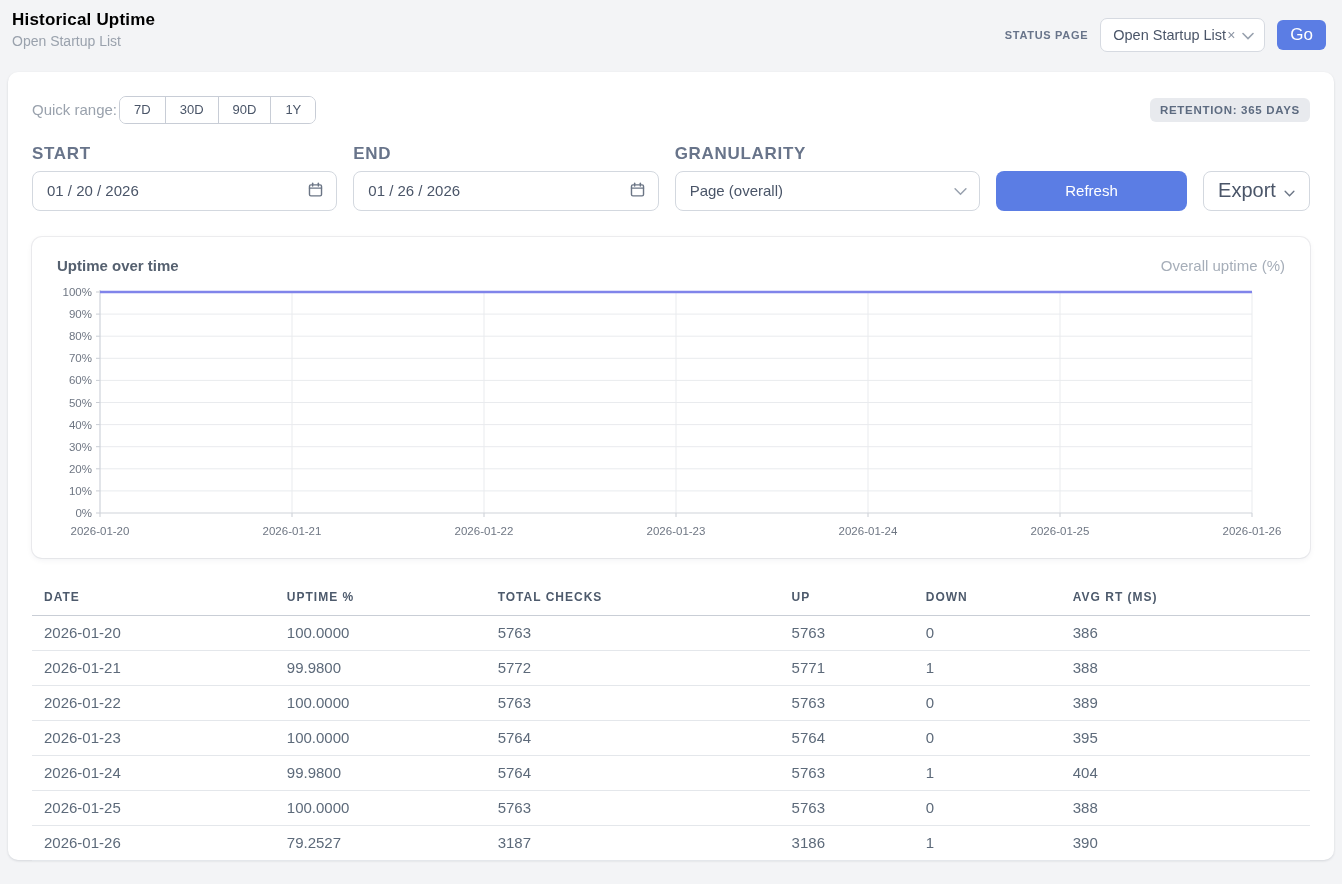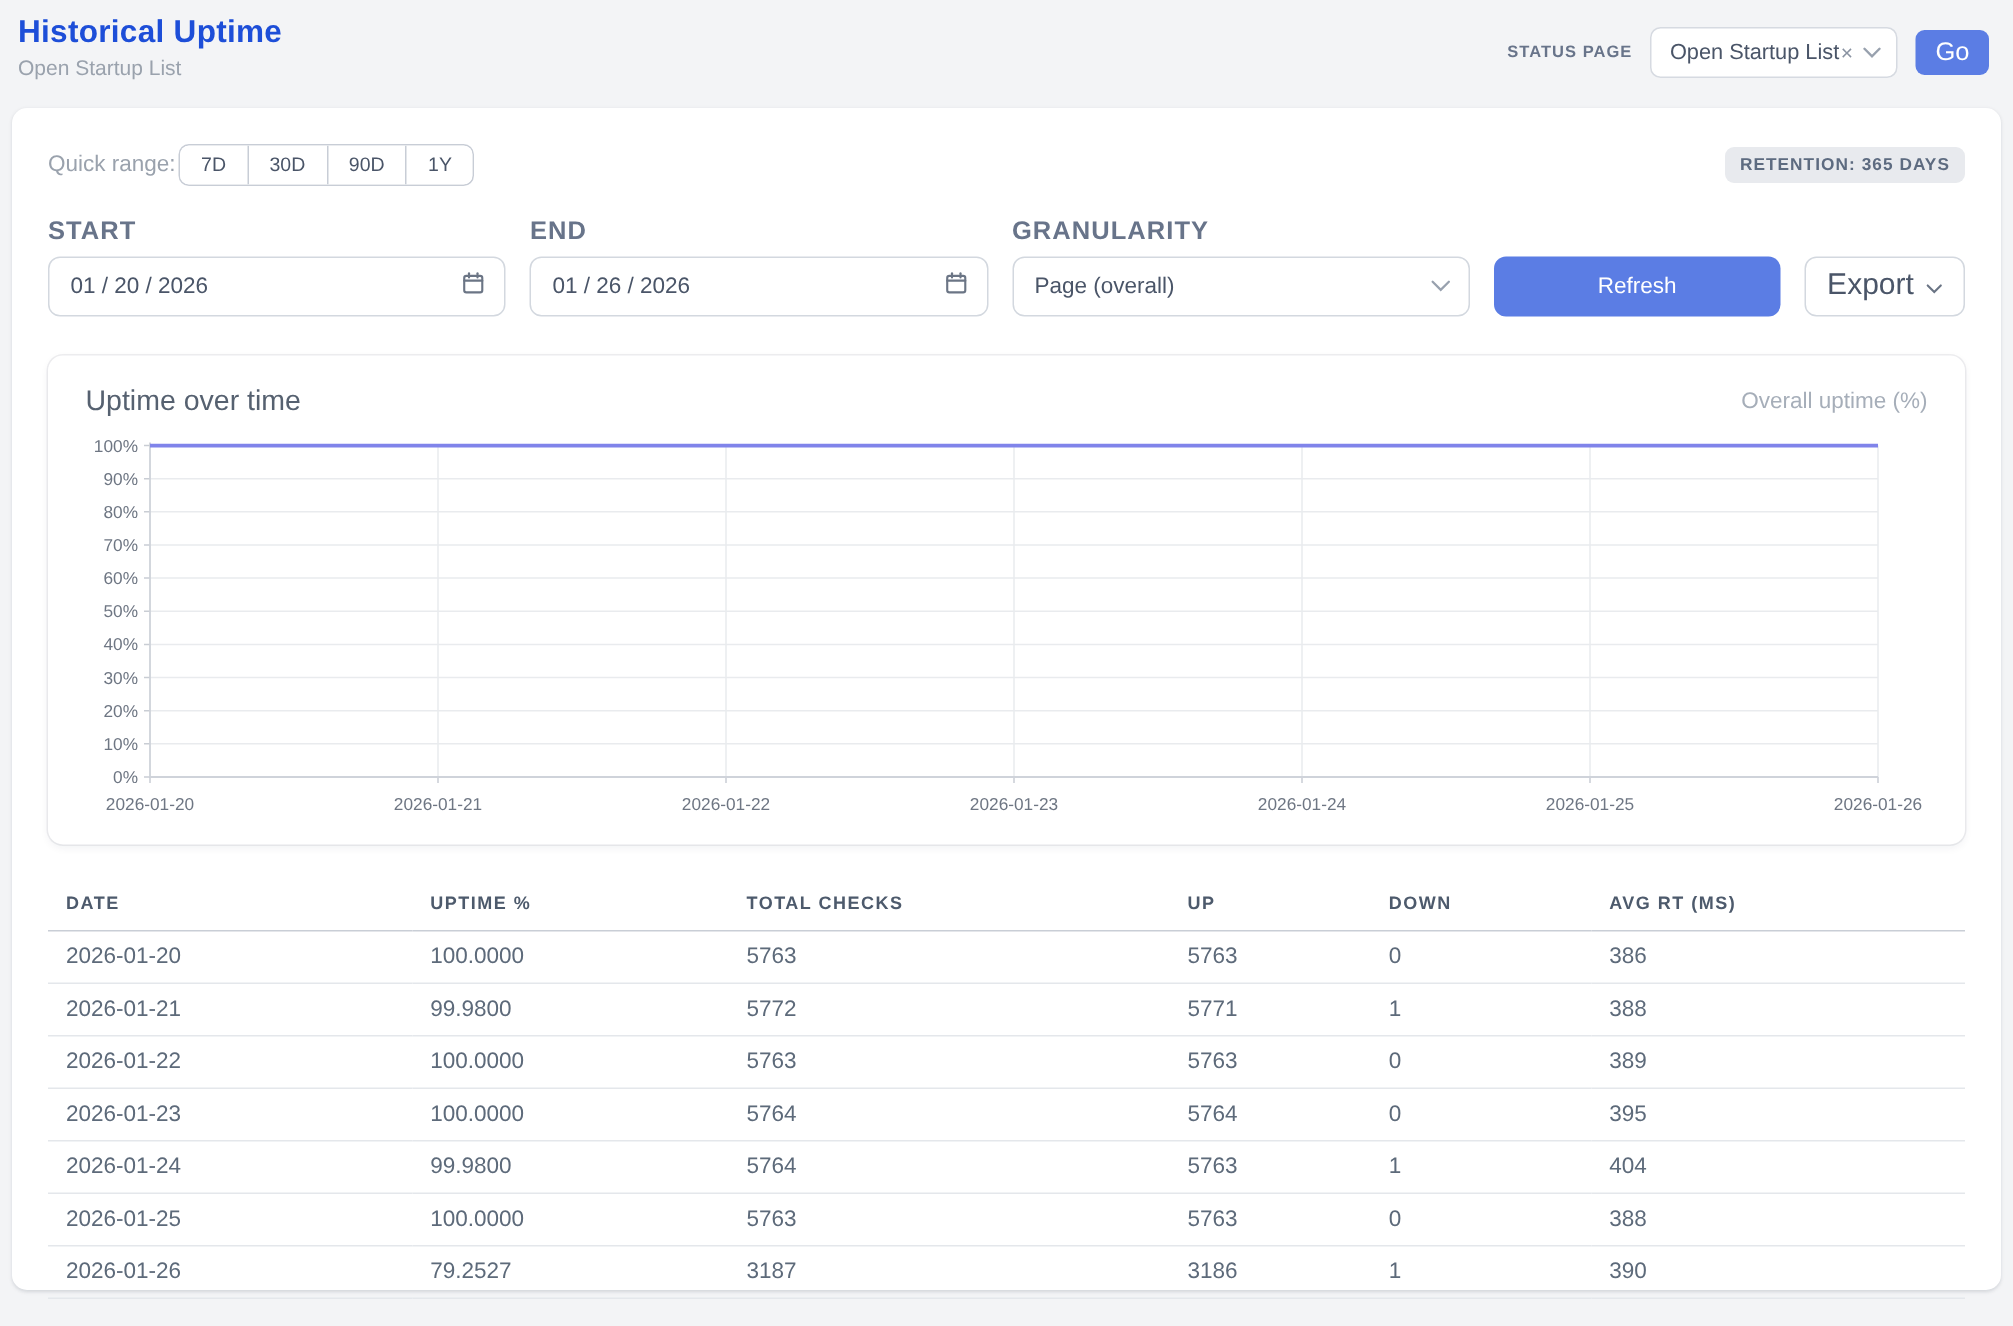--- a/index.html
+++ b/index.html
@@ -8,21 +8,21 @@
     font-family:"Liberation Sans", sans-serif;
     background:#f3f4f6;
     color:#4c5a6d;
     overflow:hidden;
   }
   
   .topbar {
     display:flex; justify-content:space-between; align-items:flex-start;
     padding:10px 16px 0 12px; height:64px;
   }
-  .page-title { font-size:21px; font-weight:700; color:#1d4ed8; letter-spacing:.2px; }
+  .page-title { font-size:17px; font-weight:700; color:#000000; letter-spacing:.2px; }
   .page-subtitle { font-size:14px; color:#9aa2ad; margin-top:3px; }
   .topbar-right { display:flex; align-items:center; gap:12px; margin-top:8px; }
   .status-label { font-size:11px; font-weight:700; color:#68748a; letter-spacing:.7px; }
   .status-select {
     display:flex; align-items:center; background:#fff;
     border:1px solid #d6dae1; border-radius:7px; height:34px;
     padding:0 10px 0 12px; cursor:pointer; min-width:164px;
   }
   .status-select .val { font-size:14.5px; color:#4a5568; }
   .status-select .clear { font-size:14px; color:#8a93a2; margin-left:1px; }
@@ -68,21 +68,21 @@
     width:107px; height:40px; font-size:20px; font-family:inherit; cursor:pointer;
     display:flex; align-items:center; justify-content:center; gap:8px;
   }
   
   .chart-card {
     margin-top:26px; border-radius:10px; background:#fff;
     box-shadow:0 0 0 1px rgba(25,35,60,.07), 0 2px 6px rgba(25,35,60,.06);
     padding:20px 25px 16px 25px;
   }
   .chart-head { display:flex; justify-content:space-between; align-items:center; margin-bottom:10px; }
-  .chart-title { font-size:19px; font-weight:400; color:#566170; }
+  .chart-title { font-size:15px; font-weight:700; color:#566170; }
   .chart-legend { font-size:15px; color:#a6aeb9; }
   .chart-svg { display:block; width:1226px; height:258px; }
   .chart-svg text { font-family:"Liberation Sans", sans-serif; font-size:11.5px; fill:#6e7683; }
   
   .uptime-table { width:100%; border-collapse:collapse; margin-top:22px; }
   .uptime-table th {
     text-align:left; font-size:12px; font-weight:700; color:#4d5a6c;
     letter-spacing:1px; padding:10px 12px 11px 12px; border-bottom:1px solid #c9ced6;
     text-transform:uppercase;
   }

